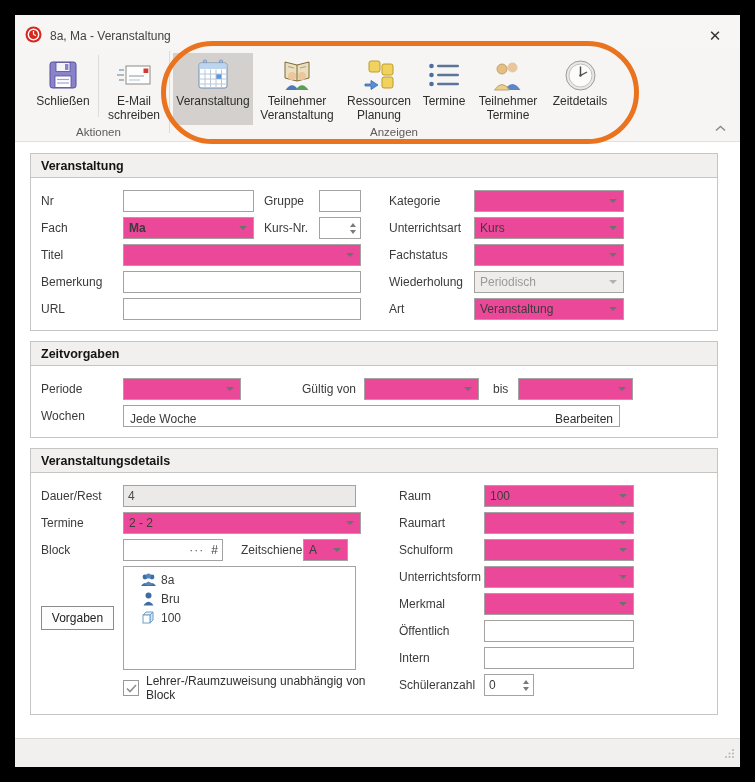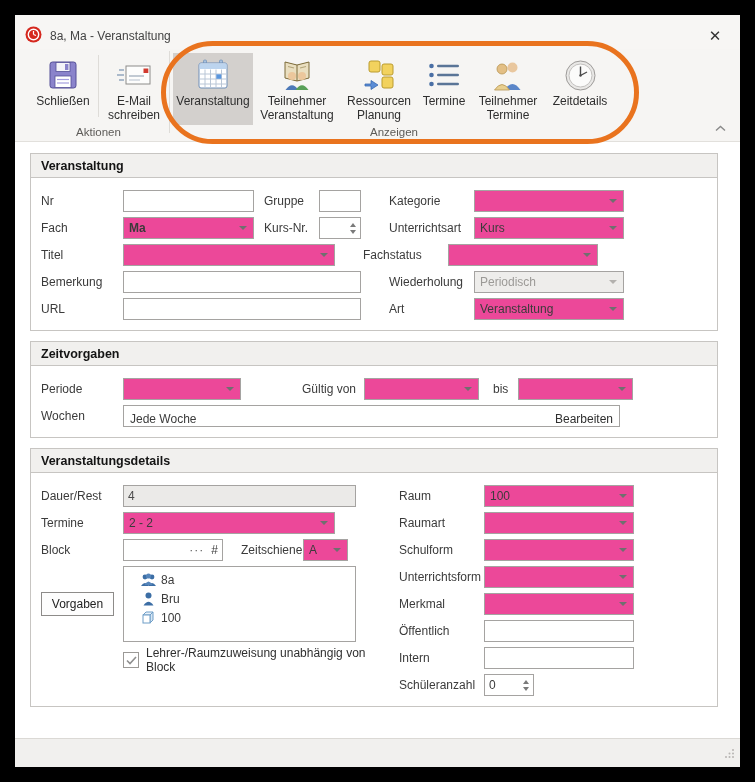--- a/index.html
+++ b/index.html
@@ -76,21 +76,21 @@
   .combo.disabled { background:#eeedeb; color:#9c9a97; }
   .combo.disabled .arrow { border-top-color:#b3b1ae; }
   .tinput:disabled, .tinput.disabled { background:#ebeae8; color:#4c4c4c; }
   .spinner {
     border:1px solid #a5a3a1; background:#fff; height:22px; display:flex;
     align-items:center; padding-left:4px;
   }
   .spin-btns { margin-left:auto; display:flex; flex-direction:column; justify-content:center; gap:3px; padding-right:4px; }
   .sp-up { width:0;height:0;border-left:3.5px solid transparent;border-right:3.5px solid transparent;border-bottom:4px solid #7a7a7a; }
   .sp-dn { width:0;height:0;border-left:3.5px solid transparent;border-right:3.5px solid transparent;border-top:4px solid #7a7a7a; }
-  .w131{width:131px;} .w238{width:212px;} .w233{width:233px;} .w150{width:150px;}
+  .w131{width:131px;} .w238{width:238px;} .w233{width:233px;} .w150{width:150px;}
   .w118{width:118px;} .w115{width:115px;} .w42{width:42px;}
   .w45{width:45px;} .w50{width:50px;}
   
   .gvon-label { flex:0 0 62px; margin-left:61px; }
   .bis-label { flex:0 0 25px; margin-left:14px; }
   .wochen-box {
     border:1px solid #a5a3a1; height:22px; width:497px; display:flex;
     align-items:flex-end; padding:0 6px;
   }
   .wochen-edit { margin-left:auto; color:#2f2f2f; cursor:default; }
@@ -104,21 +104,21 @@
   }
   .block-dots { margin-left:auto; color:#5a5a5a; letter-spacing:1px; }
   .block-hash { margin-left:7px; color:#3c3c3c; }
   .zs-label { flex:0 0 62px; margin-left:18px; }
   .vorg-row { display:flex; align-items:center; margin-bottom:8px; }
   .vorgaben-btn {
     border:1px solid #8d8b89; background:#fdfdfd; width:73px; height:24px;
     display:flex; align-items:center; justify-content:center; color:#222; cursor:default;
   }
   .listbox {
-    border:1px solid #a5a3a1; width:233px; height:76px; margin-left:9px;
+    border:1px solid #a5a3a1; width:233px; height:104px; margin-left:9px;
     background:#fff; padding:3px 0; overflow:hidden;
   }
   .list-item { display:flex; align-items:center; height:19px; padding-left:16px; gap:4px; }
   .cb-row { display:flex; align-items:center; margin:0 0 6px 82px; height:20px; gap:7px; }
   .checkbox {
     width:16px; height:16px; border:1px solid #9b9996; background:#fff;
     display:flex; align-items:center; justify-content:center; flex:0 0 16px;
   }
   .cb-label { color:#2f2f2f; }
   

